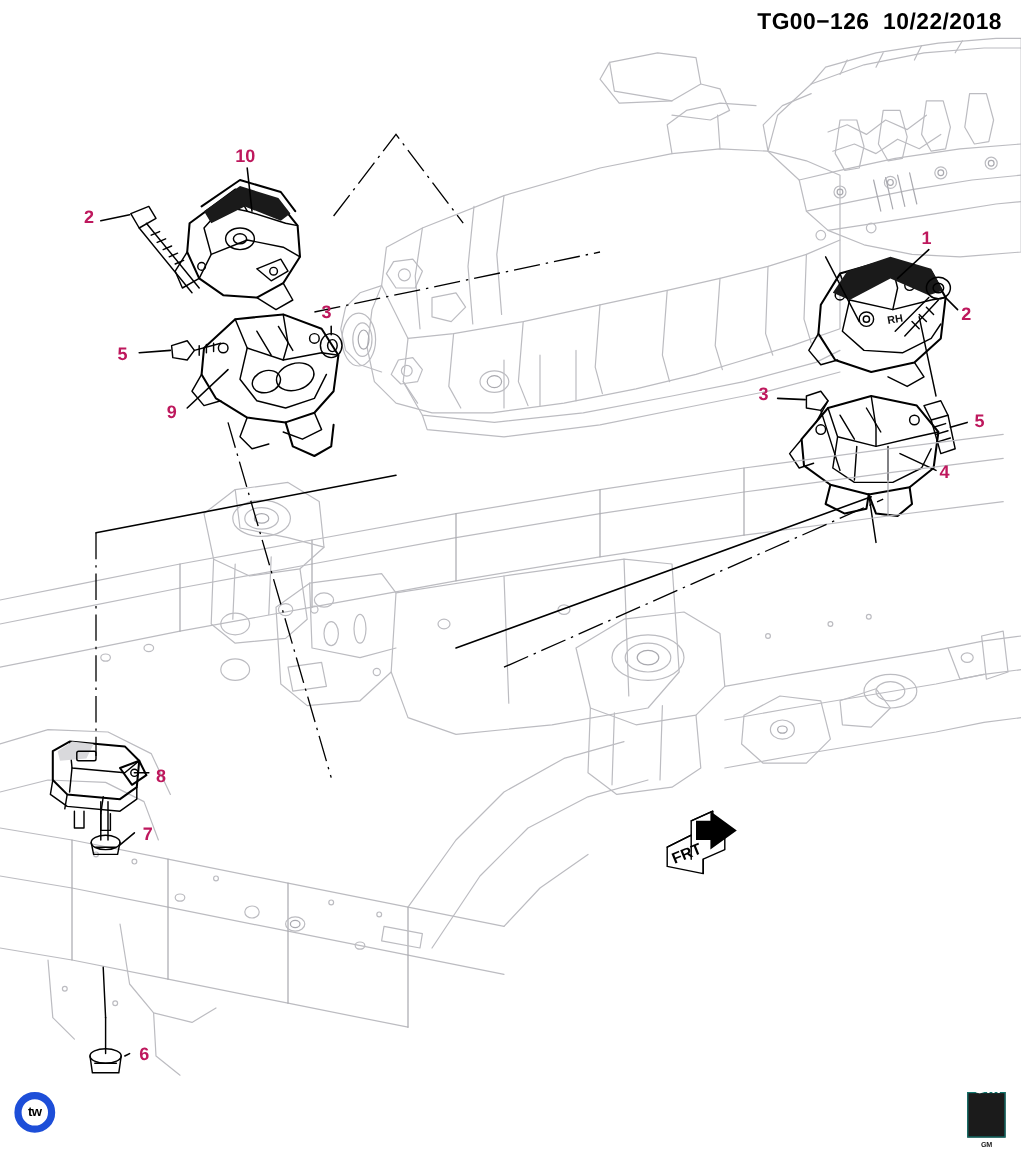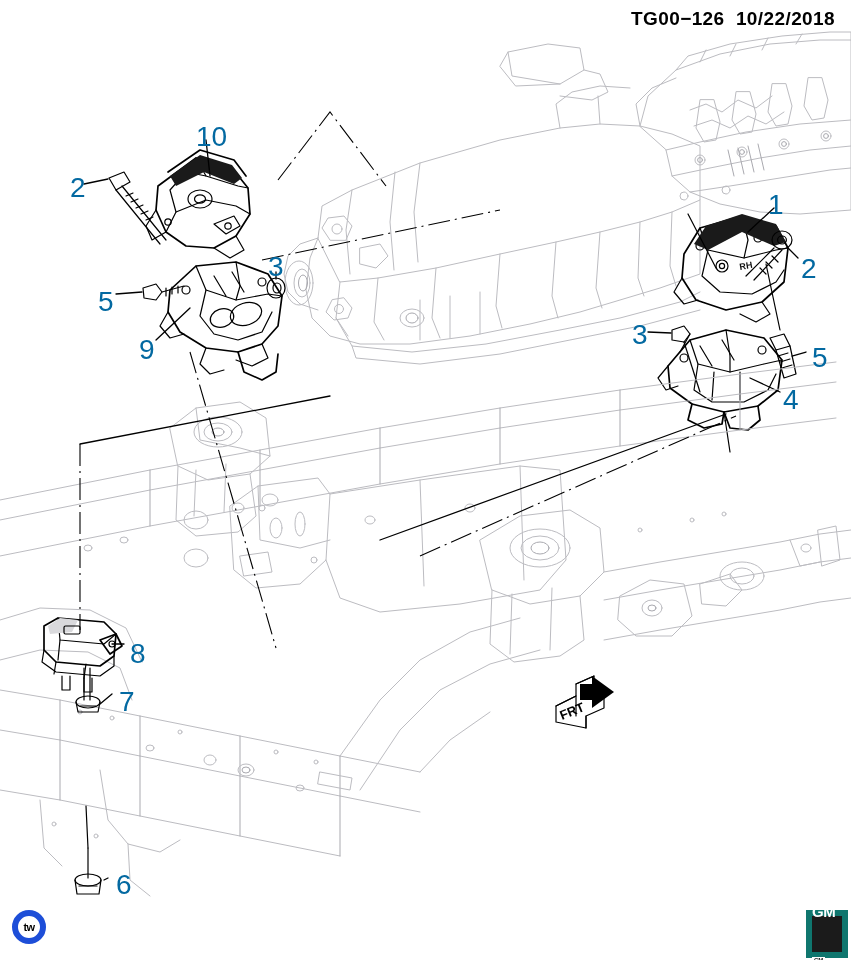--- a/index.html
+++ b/index.html
@@ -17,40 +17,40 @@
     font-size:19px;font-weight:bold;letter-spacing:.4px;
     white-space:pre;
   }
 
   
   #art{position:absolute;left:0;top:0;width:851px;height:960px;}
 
   
   .callout{
     position:absolute;
-    font-size:28px;font-weight:normal;line-height:1;
+    font-size:15px;font-weight:bold;line-height:1;
     font-family:"Liberation Sans", sans-serif;
-    color:#0369a1;
+    color:#be185d;
     white-space:nowrap;
   }
 
   
   #tw{
     position:absolute;left:12px;top:910px;
     width:22px;height:22px;border:6px solid #1d4ed8;border-radius:50%;
     display:flex;align-items:center;justify-content:center;
     font-size:11px;font-weight:bold;letter-spacing:-.5px;
   }
 
   
   #gm{
     position:absolute;left:806px;top:910px;
     width:30px;height:36px;background:#1b1b1b;
-    border:6px solid #0f766e;
-    display:flex;flex-direction:column;align-items:flex-start;justify-content:center;gap:36px;
+    border:1px solid #0f766e;
+    display:flex;flex-direction:column;align-items:center;justify-content:center;gap:36px;
   }
   #gm .gm-word{
     color:#fff;font-size:15px;font-weight:bold;line-height:15px;
     letter-spacing:-.5px;font-family:"Liberation Sans", sans-serif;
   }
   #gm .gm-sub{
     margin-top:2px;background:#fff;color:#1b1b1b;
     font-size:6px;font-weight:bold;line-height:7px;
     padding:0 2px;letter-spacing:-.3px;
     font-family:"Liberation Sans", sans-serif;

